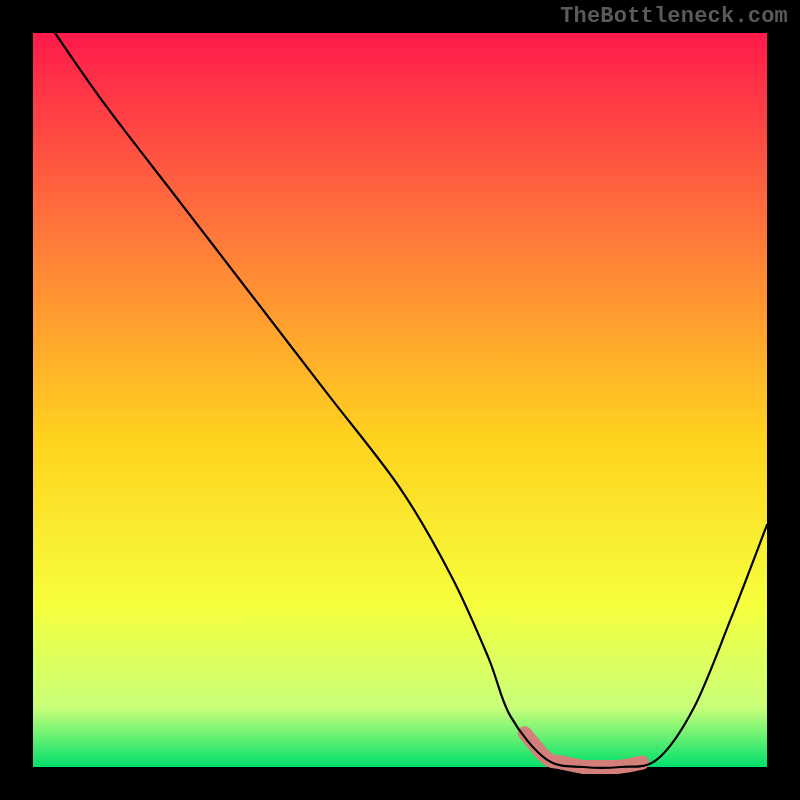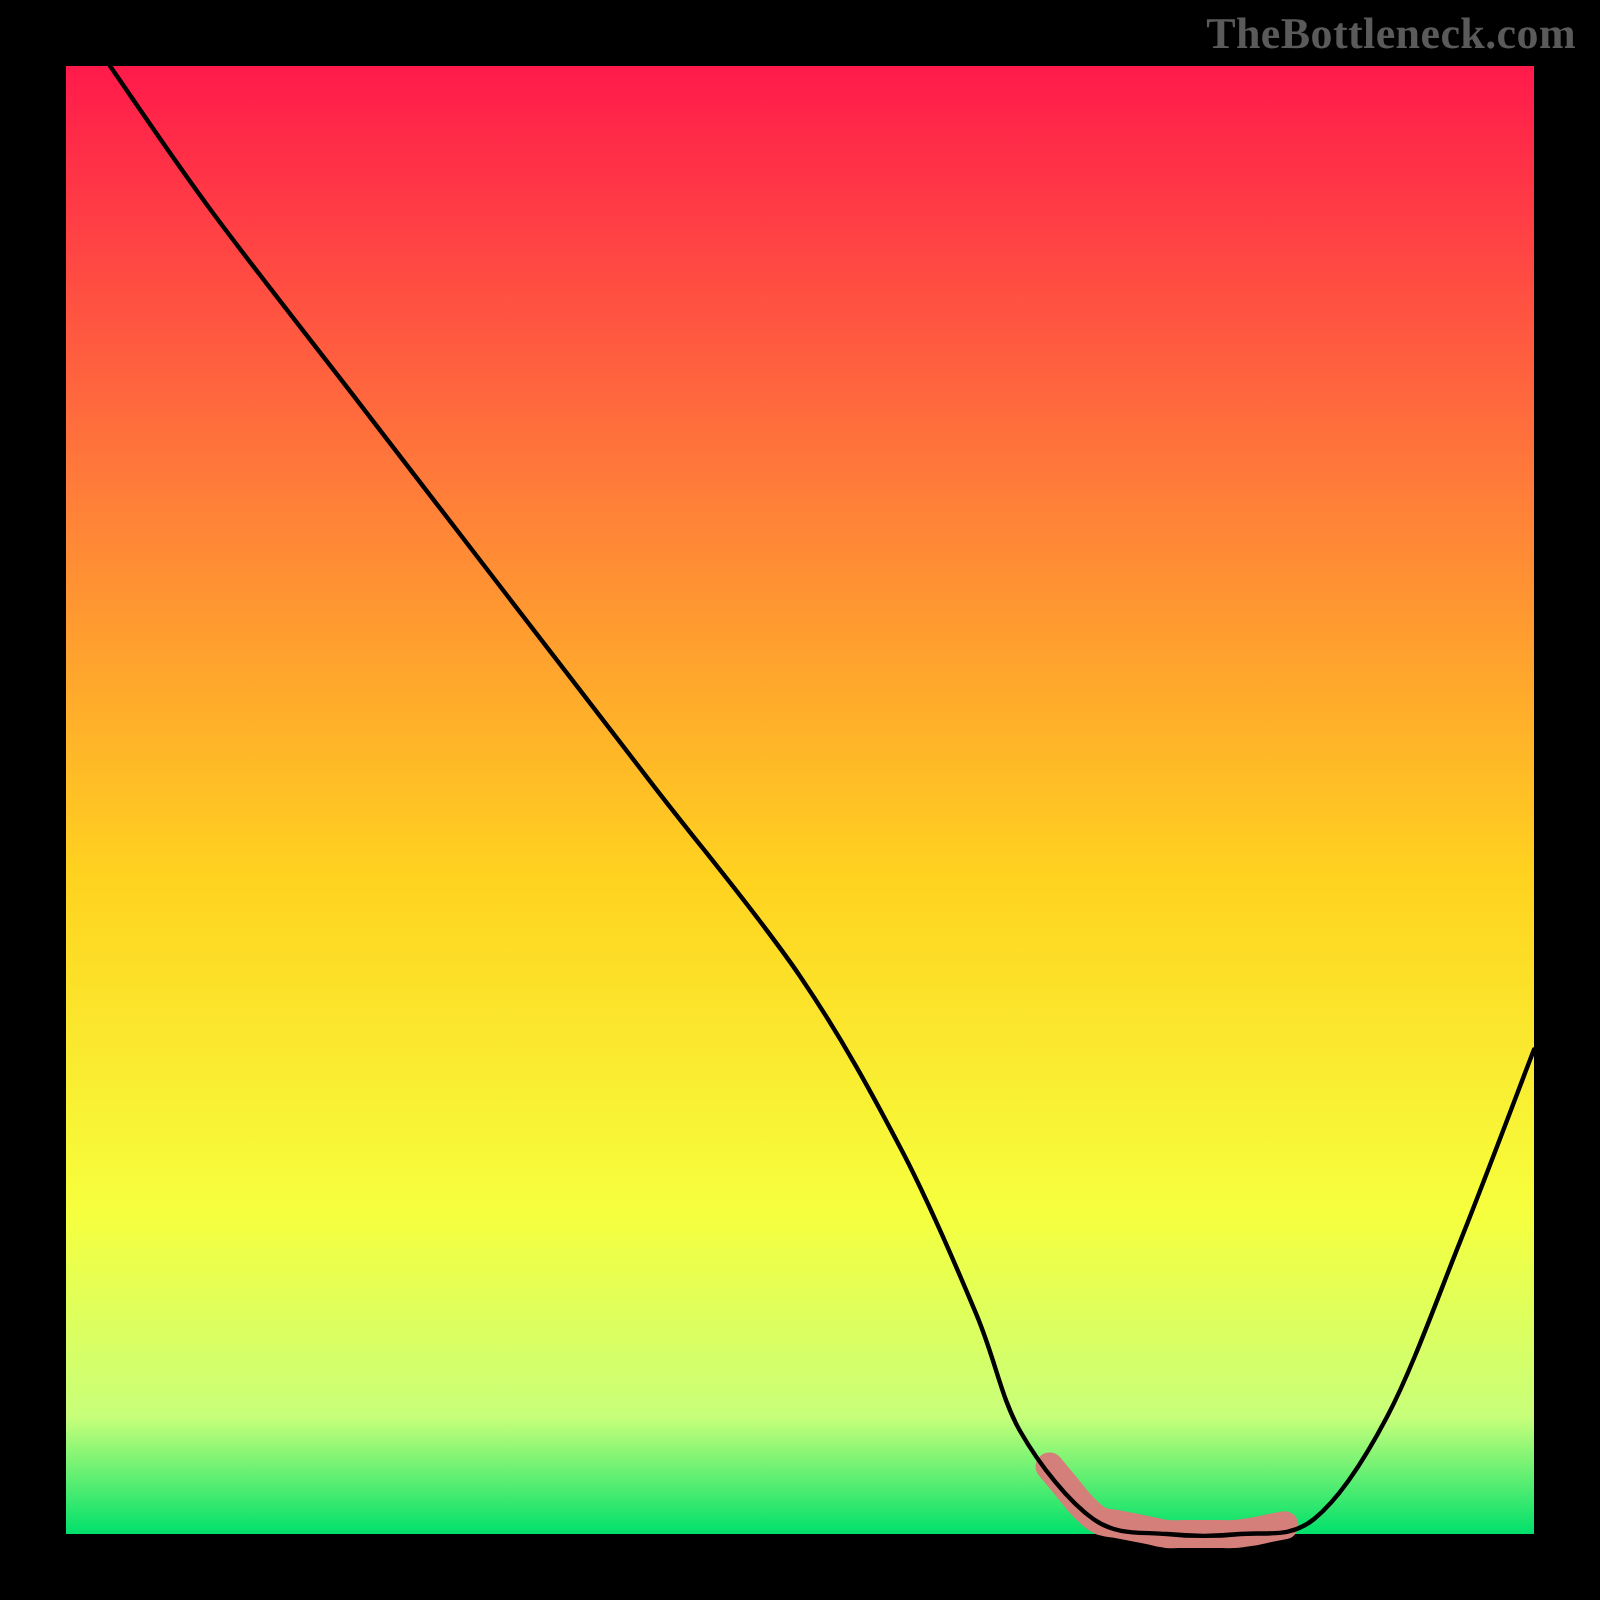--- a/index.html
+++ b/index.html
@@ -13,21 +13,21 @@
   .frame {
     position: relative;
     width: 800px;
     height: 800px;
     background: #000;
   }
   .watermark {
     position: absolute;
     top: 4px;
     right: 12px;
-    font-family: Liberation Serif, serif;
+    font-family: Liberation Mono, monospace;
     font-size: 22px;
     font-weight: bold;
     color: #5a5a5a;
     letter-spacing: 0.2px;
     user-select: none;
   }
   svg {
     position: absolute;
     left: 0;
     top: 0;

